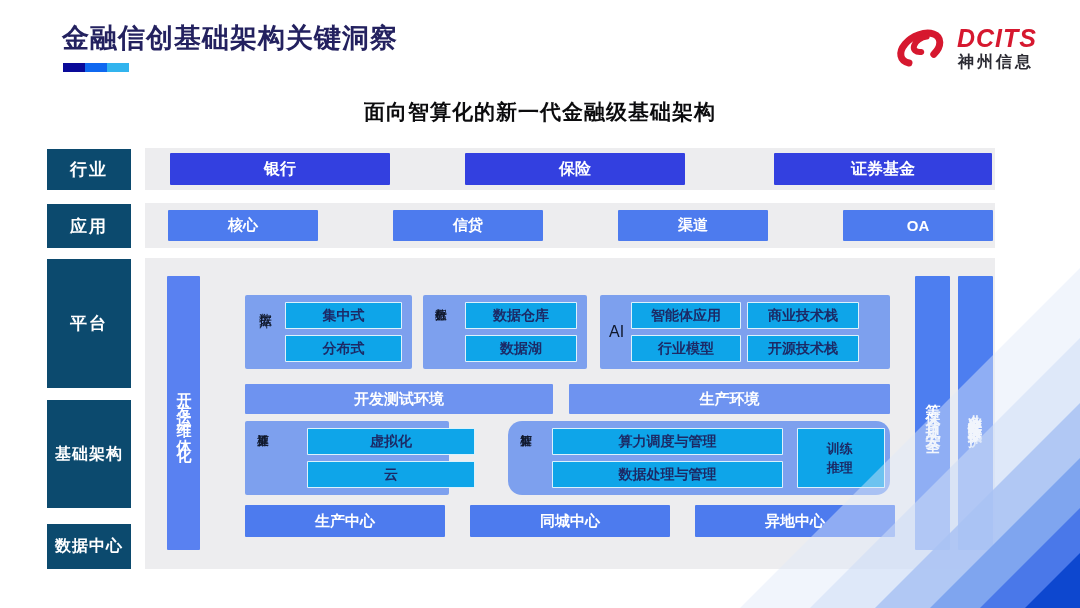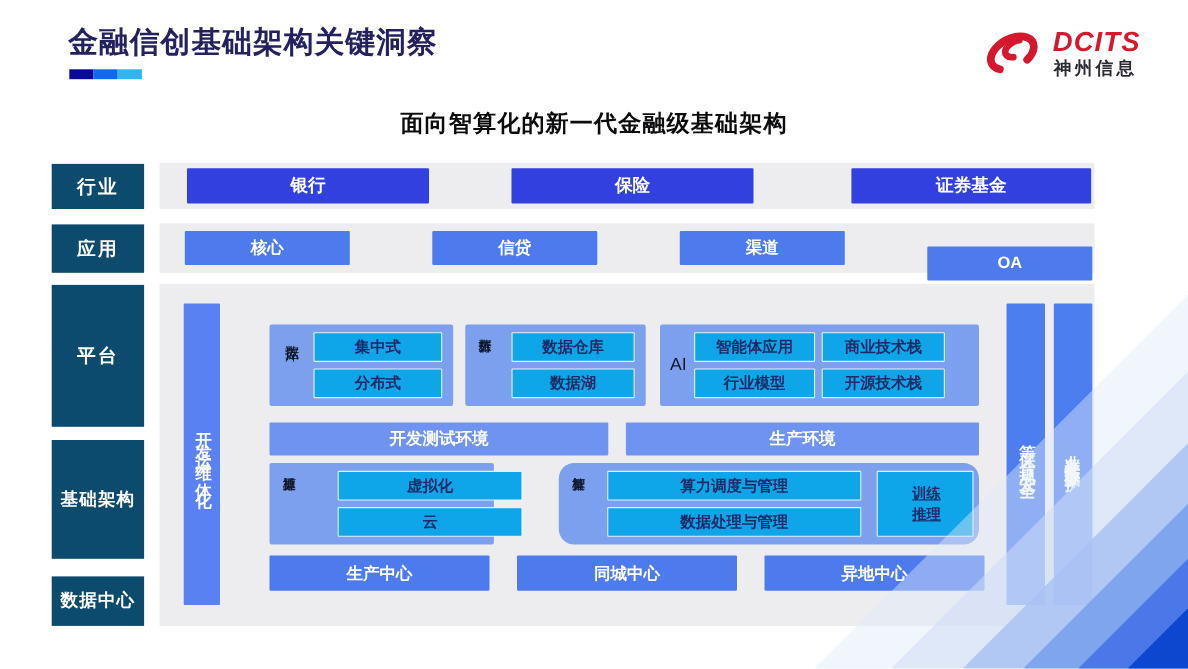--- a/index.html
+++ b/index.html
@@ -41,21 +41,21 @@
   .devops { background:#5981f1; font-size:15px; }
   .devops .vtext { letter-spacing:9px; }
   .sidebar-blue { background:#4d7ef0; font-size:15px; }
 
   .group { position:absolute; background:#7da0ee; border-radius:2px; }
   .group-label { position:absolute; color:#0f172a; font-weight:normal; }
   .chip { position:absolute; background:#0ea5e9; border:1px solid rgba(255,255,255,.85); color:#1c2a66; font-weight:bold; font-size:14px; display:flex; align-items:center; justify-content:center; border-radius:1px; }
 
   .envbar { position:absolute; background:#6e93f0; color:#fff; font-weight:bold; font-size:15px; display:flex; align-items:center; justify-content:center; border-radius:1px; }
 
-  .two-line { width:2.2em; text-align:right; line-height:1.5; word-break:break-all;text-decoration:underline; }
+  .two-line { width:2.2em; text-align:left; line-height:1.5; word-break:break-all; }
 
   
   .tri { position:absolute; right:0; bottom:0; clip-path:polygon(100% 0, 100% 100%, 0 100%); z-index:6; }
 </style>
 </head>
 <body>
 
 <div class="tri" style="width:340px;height:340px;background:rgba(224,233,248,0.45);"></div>
 <div class="tri" style="width:270px;height:270px;background:rgba(205,220,246,0.55);"></div>
 <div class="tri" style="width:205px;height:205px;background:rgba(169,194,243,0.85);"></div>
@@ -92,21 +92,21 @@
 <div class="abs tray" style="left:145px;top:148px;width:850px;height:42px;">
   <div class="pill pill-strong" style="left:25px;top:5px;width:220px;height:32px;">银行</div>
   <div class="pill pill-strong" style="left:320px;top:5px;width:220px;height:32px;">保险</div>
   <div class="pill pill-strong" style="left:629px;top:5px;width:218px;height:32px;">证券基金</div>
 </div>
 
 <div class="abs tray" style="left:145px;top:203px;width:850px;height:45px;">
   <div class="pill pill-mid" style="left:23px;top:7px;width:150px;height:31px;">核心</div>
   <div class="pill pill-mid" style="left:248px;top:7px;width:150px;height:31px;">信贷</div>
   <div class="pill pill-mid" style="left:473px;top:7px;width:150px;height:31px;">渠道</div>
-  <div class="pill pill-mid" style="left:698px;top:21px;width:150px;height:31px;">OA</div>
+  <div class="pill pill-mid" style="left:698px;top:7px;width:150px;height:31px;">OA</div>
 </div>
 
 <div class="abs tray" style="left:145px;top:258px;width:850px;height:311px;">
 
   <div class="vbar devops" style="left:22px;top:18px;width:33px;height:274px;">
     <span class="vtext">开发运维一体化</span>
   </div>
 
   <div class="group" style="left:100px;top:37px;width:167px;height:74px;">
     <span class="group-label vtext" style="left:11px;top:8px;font-size:13px;letter-spacing:1px;">数据库</span>

